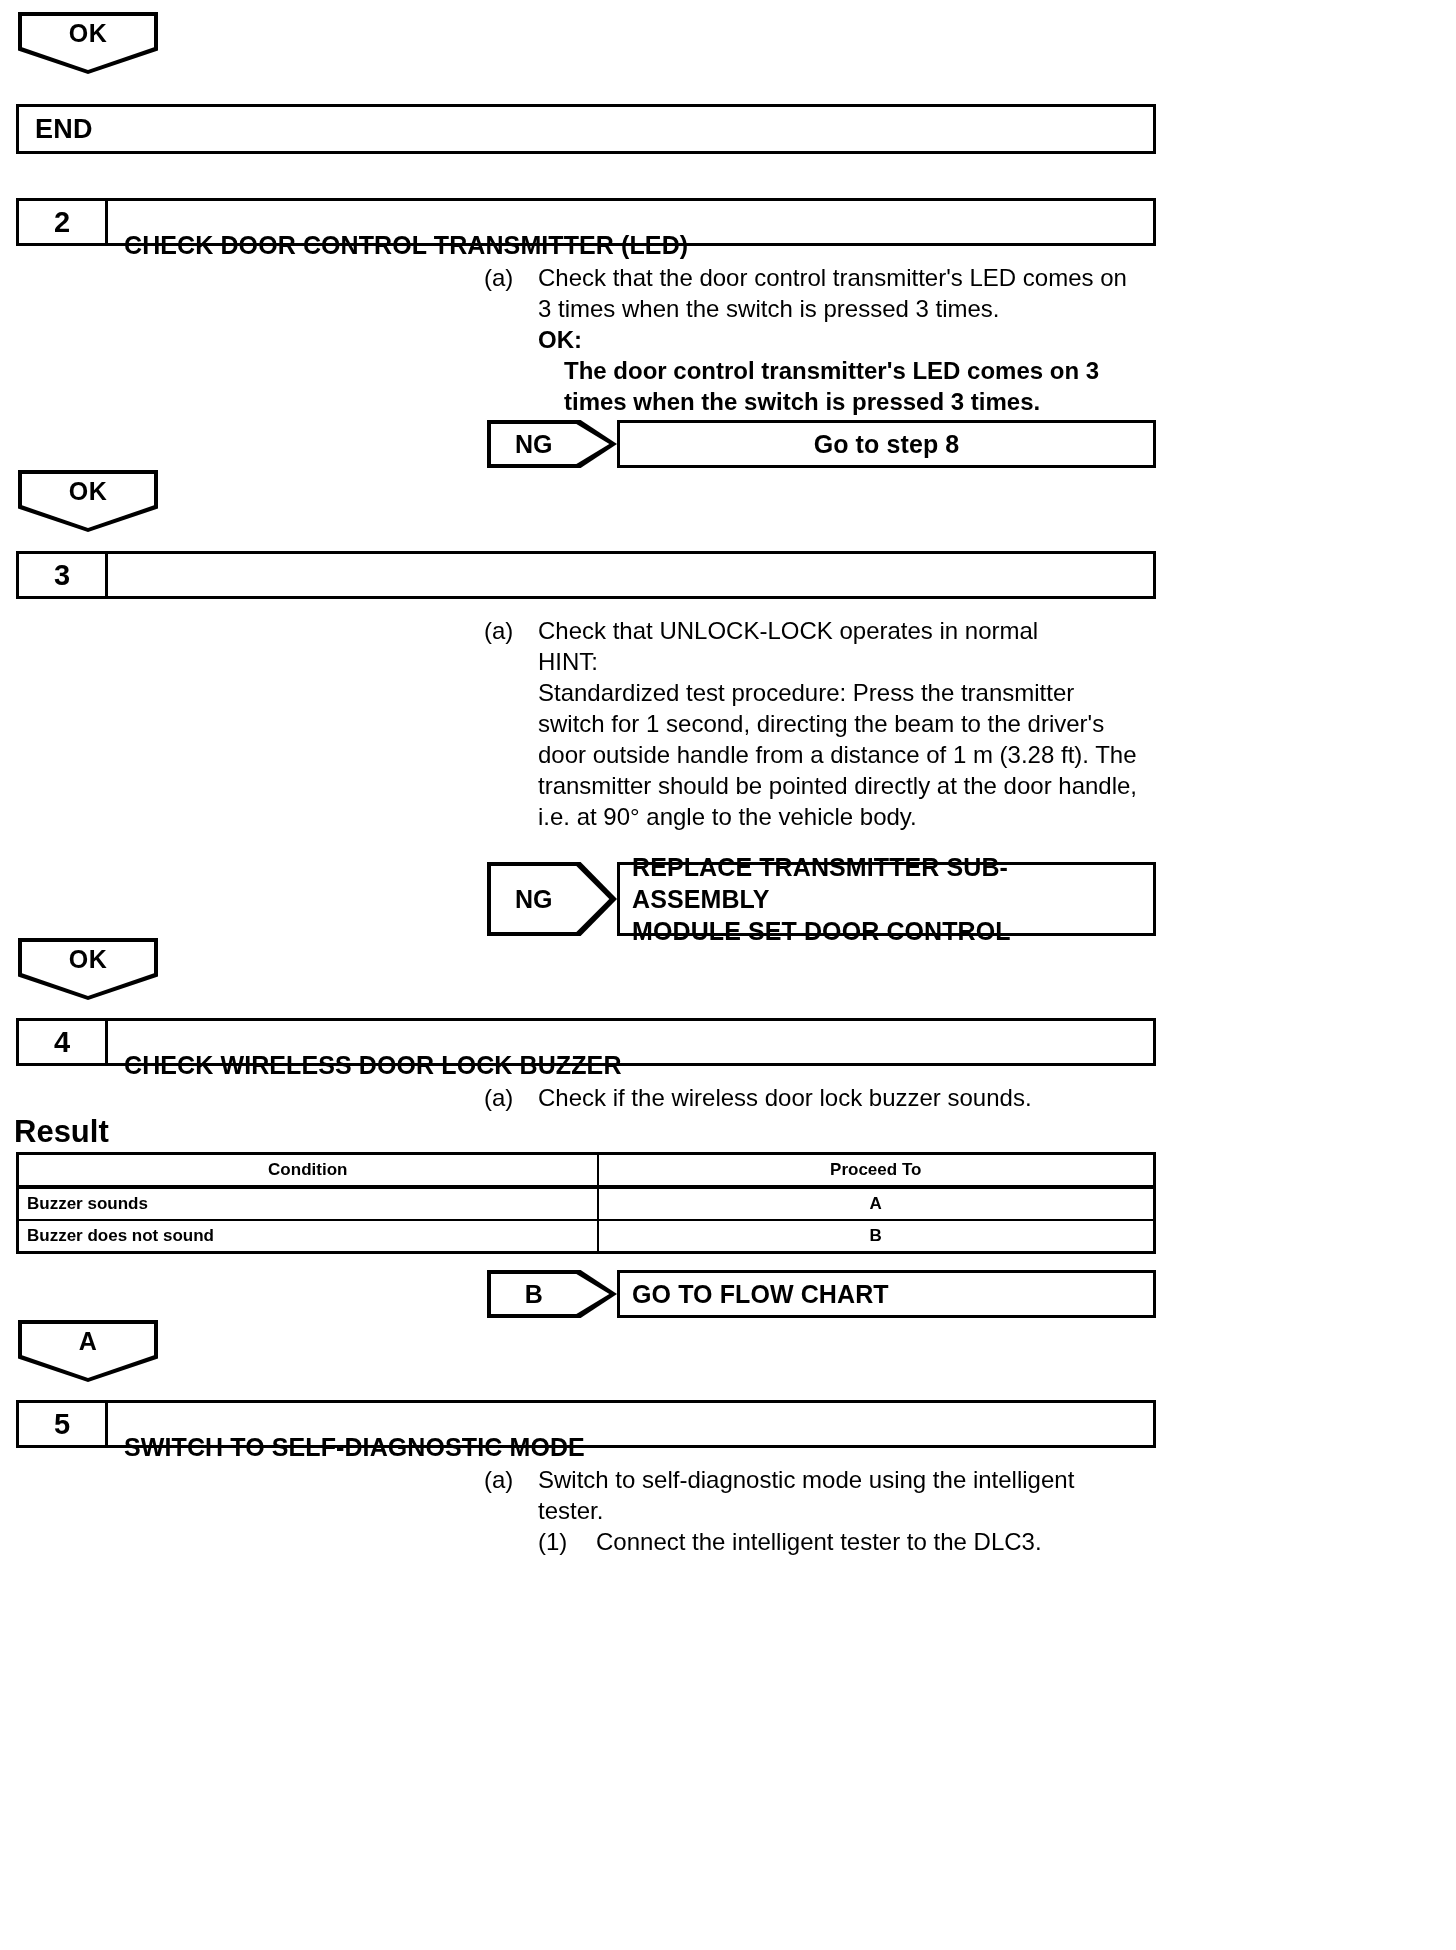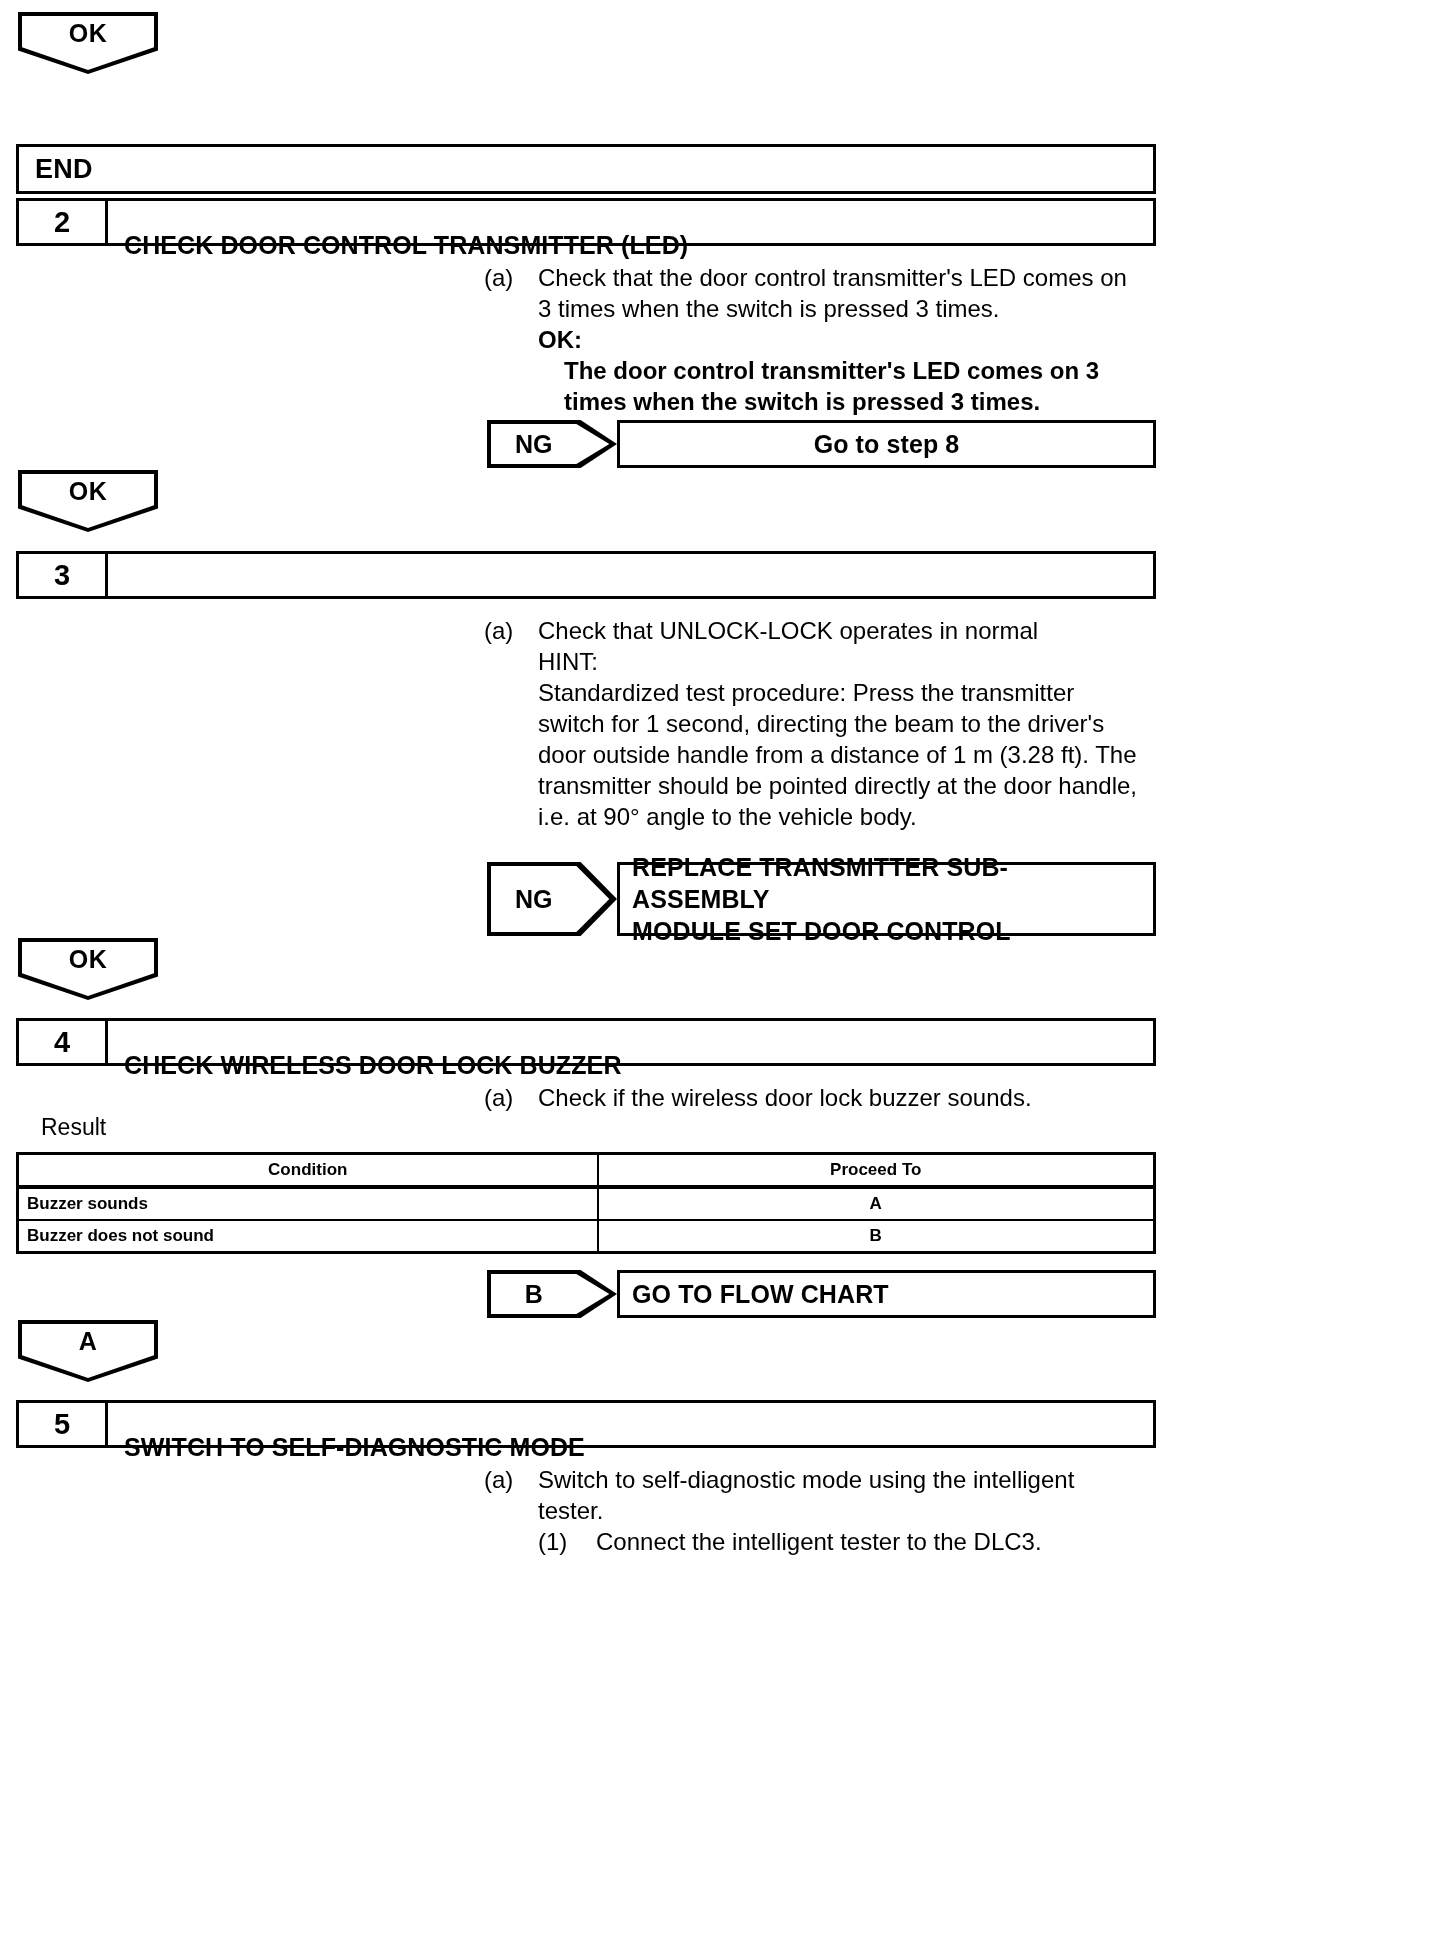--- a/index.html
+++ b/index.html
@@ -186,23 +186,22 @@
     line-height: 32px;
     letter-spacing: 0.1px;
   }
   .actionbox.center .line {
     text-align: center;
   }
 
   
   .result-label {
     position: absolute;
-    font-size: 23px;
-    font-weight: normal;
-    margin-left: 27px;
+    font-size: 31px;
+    font-weight: bold;
   }
   table.result {
     position: absolute;
     border-collapse: collapse;
     table-layout: fixed;
   }
   table.result th,
   table.result td {
     border: 2px solid #000;
     font-size: 17px;
@@ -230,21 +229,21 @@
 </head>
 <body>
 
 <div class="page">
 
   <div class="connector" style="left:18px; top:12px;">
     <div class="shape"></div>
     <div class="lbl">OK</div>
   </div>
 
-  <div class="plainbox" style="left:16px; top:104px; width:1140px; height:50px;margin-top:40px;">
+  <div class="plainbox" style="left:16px; top:104px; width:1140px; height:50px;">
     <div class="txt">END</div>
   </div>
 
   <div class="stepbar" style="left:16px; top:198px; width:1140px; height:48px;">
     <div class="num">2</div>
     <div class="title">CHECK DOOR CONTROL TRANSMITTER (LED)</div>
   </div>
 
   <div class="procedure" style="left:484px; top:262px; width:672px;">
     <div class="row">

